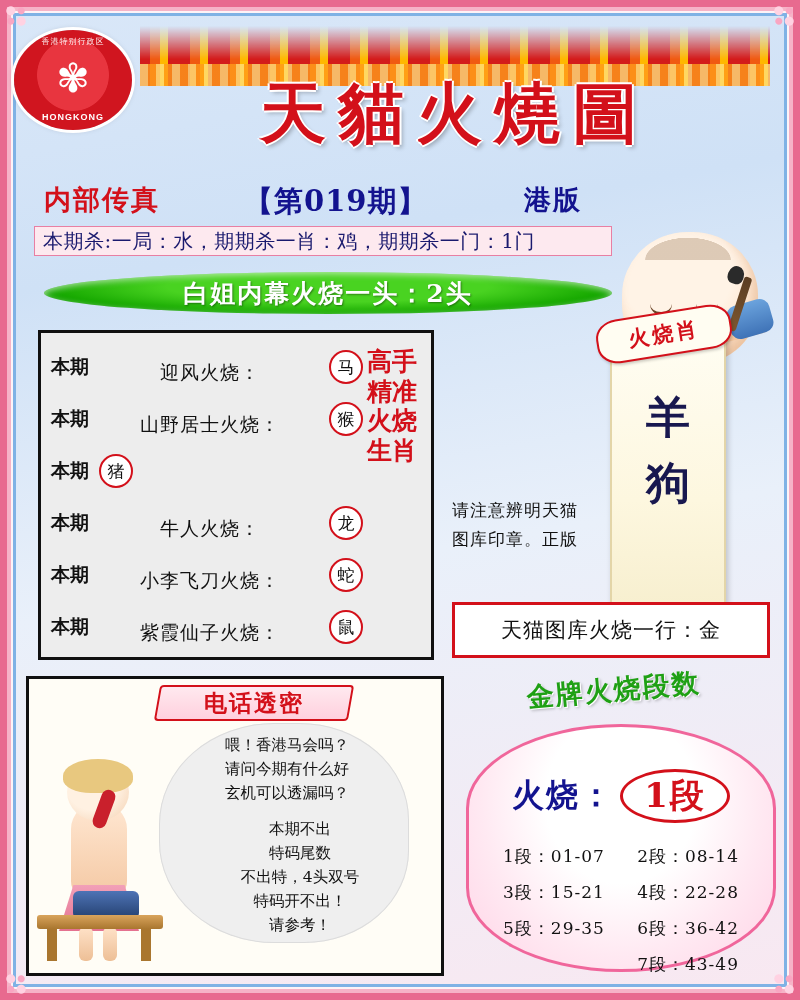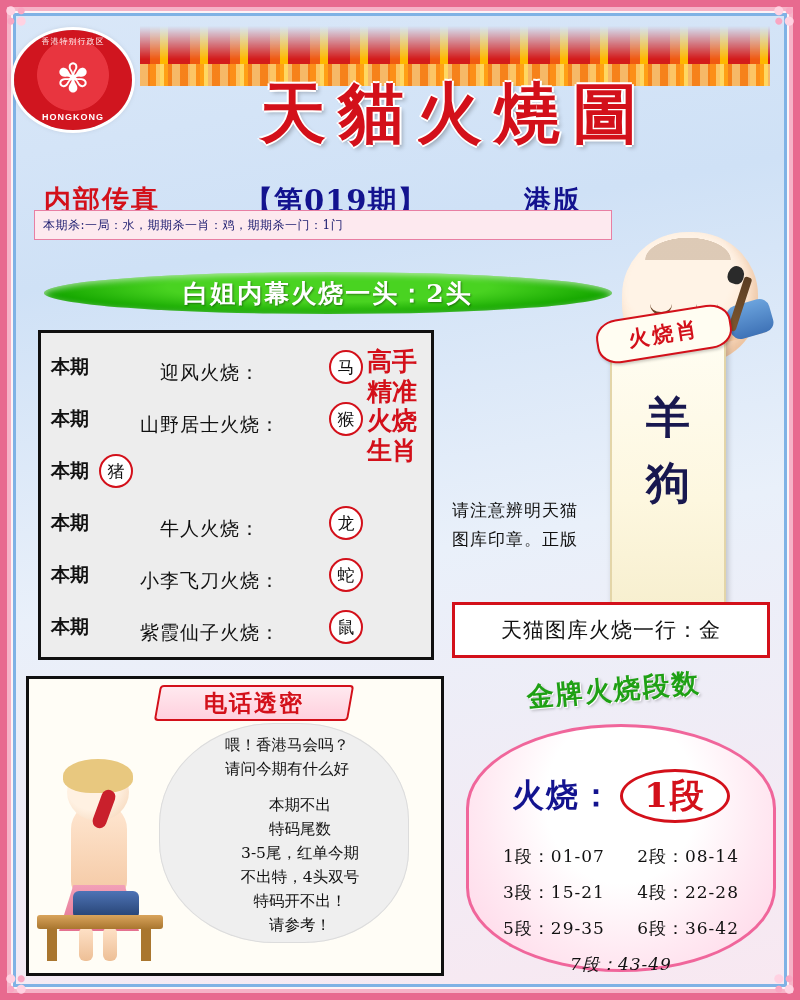--- a/index.html
+++ b/index.html
@@ -173,31 +173,31 @@
     font-family: "DejaVu Serif", serif;
     font-size: 27px;
     font-weight: bold;
     color: #13138f;
     letter-spacing: 2px;
   }
 
   .kill-bar {
     position: absolute;
     left: 34px;
-    top: 210px;
+    top: 226px;
     width: 578px;
     height: 30px;
     background: #fde9ef;
     border: 1px solid #e87fa3;
     display: flex;
     align-items: center;
     padding-left: 8px;
     box-sizing: border-box;
     font-family: "DejaVu Serif", serif;
-    font-size: 12px;
+    font-size: 20px;
     color: #1a1a6e;
     letter-spacing: 0.5px;
   }
 
   .green-oval {
     position: absolute;
     left: 44px;
     top: 272px;
     width: 568px;
     height: 42px;
@@ -683,22 +683,21 @@
     font-size: 17px;
     color: #111;
   }
   .duan-grid .gr {
     display: flex;
     justify-content: space-between;
     margin-bottom: 13px;
     padding: 0 10px;
   }
   .duan-grid .gr.center {
-    justify-content: center;
-    font-style: italic;
+    justify-content: flex-end;
   }
   .duan-grid .cell {
     letter-spacing: 1px;
   }
 </style>
 </head>
 <body>
 
 <div class="page">
   <div class="frame-outer"></div>
@@ -796,24 +795,24 @@
     <div class="gold-line">天猫图库火烧一行：金</div>
 
     <div class="phone-box">
       <div class="phone-title">
         <span>电话透密</span>
       </div>
       <div class="bubble"></div>
       <div class="bubble-text">
         <div>喂！香港马会吗？</div>
         <div>请问今期有什么好</div>
+        <div>玄机可以透漏吗？</div>
         <div class="blk2">
           <div>本期不出</div>
           <div>特码尾数</div>
-          <div>3-5尾，红单今期</div>
           <div>不出特，4头双号</div>
           <div>特码开不出！</div>
           <div>请参考！</div>
         </div>
       </div>
       <div class="kid">
         <div class="body"></div>
         <div class="head2"></div>
         <div class="hair2"></div>
         <div class="handset"></div>

